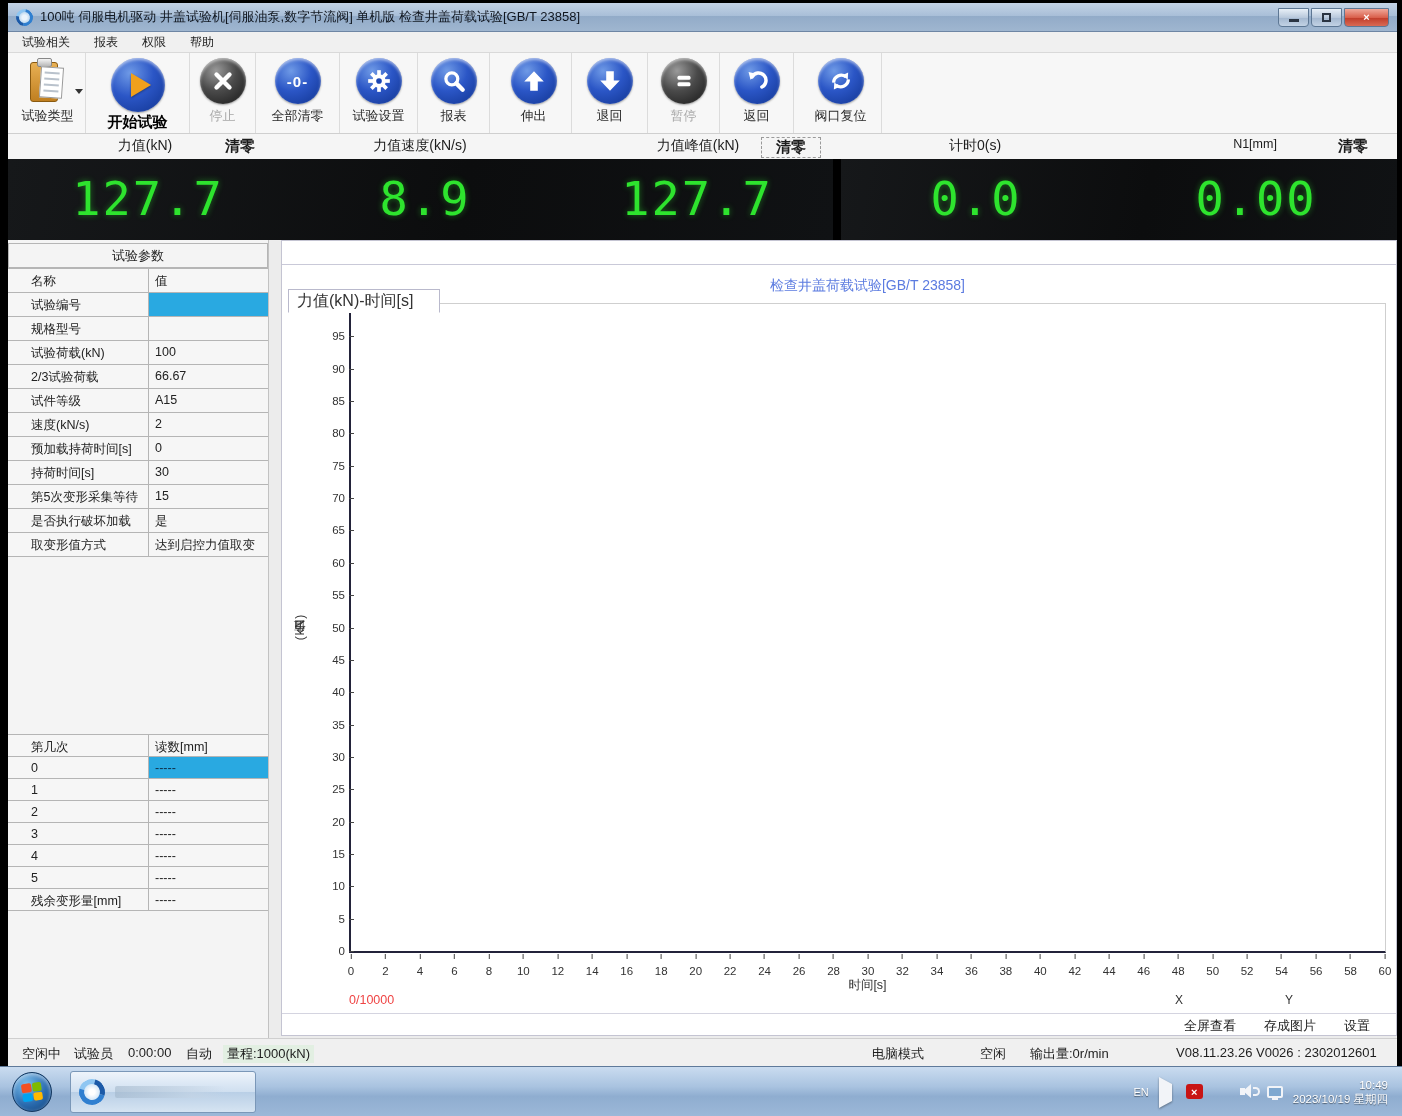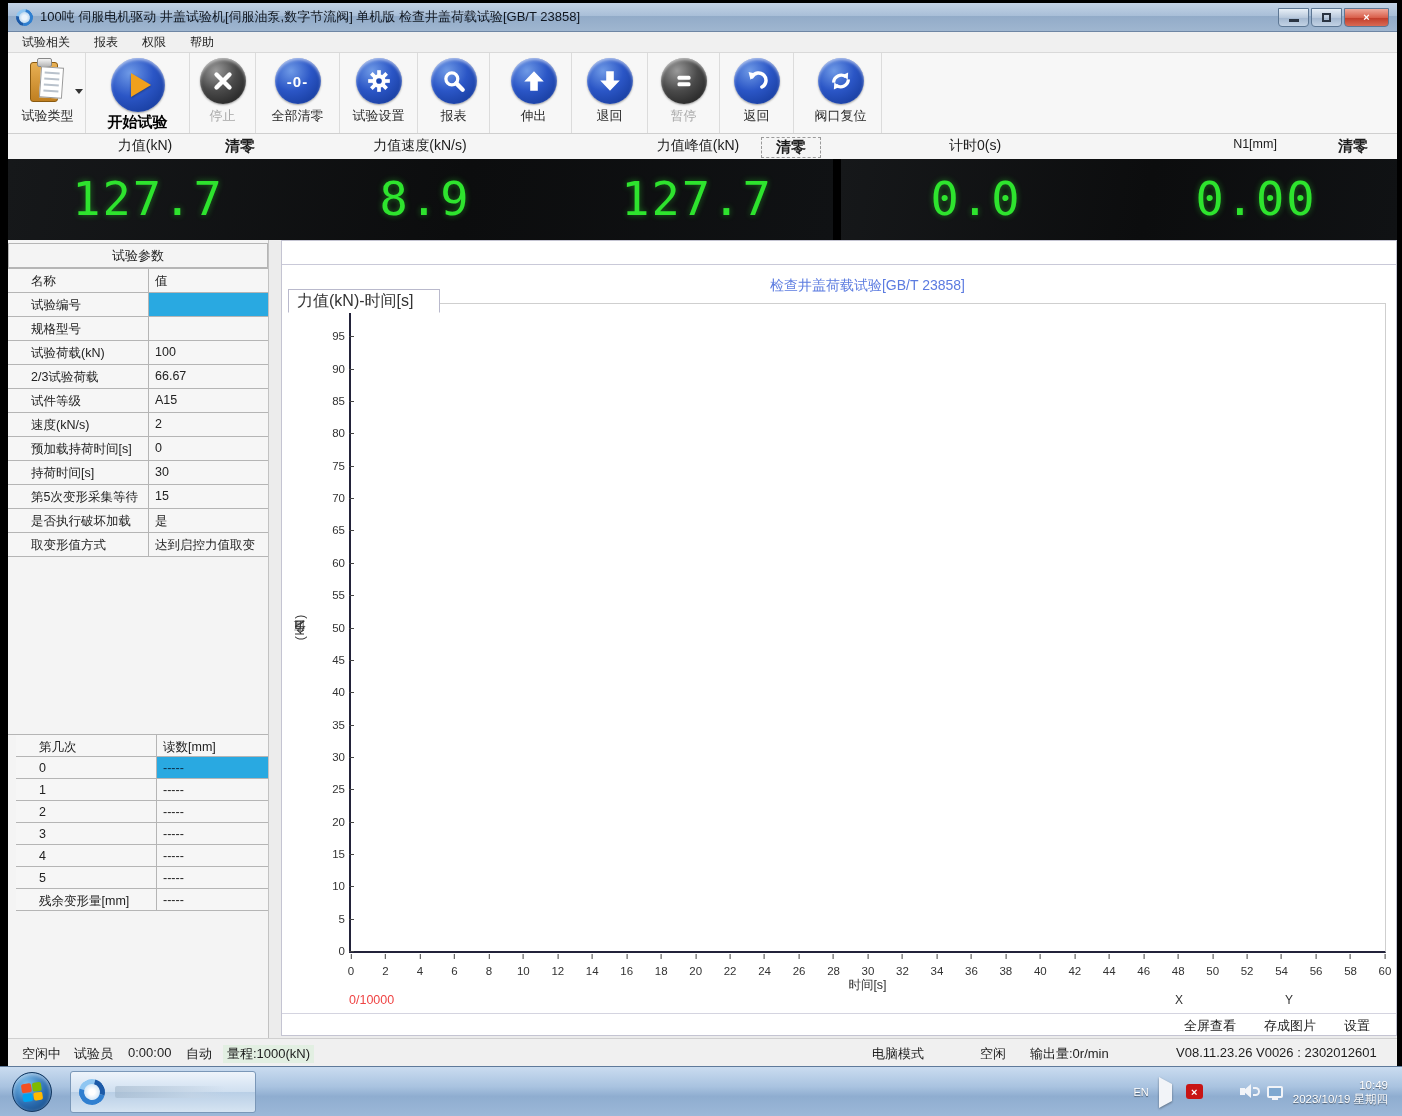--- a/index.html
+++ b/index.html
@@ -66,21 +66,21 @@
     text-shadow:0 0 6px rgba(46,228,46,.45); }
 
   
   .main { left:8px; top:240px; width:1389px; height:798px; background:#ececec; }
 
   .left-panel { position:absolute; left:0; top:0; width:261px; height:798px; background:#f4f4f4; border-right:1px solid #c2c2c2; }
   .panel-title { position:absolute; left:0; top:3px; width:260px; height:25px; border:1px solid #b5b5b5;
     display:flex; align-items:center; justify-content:center; font-size:13px; color:#222; background:#f4f4f4; }
   .ptable { position:absolute; left:0; width:260px; border-top:1px solid #b5b5b5; }
   .params-table { top:28px; }
-  .readings-table { top:494px;padding-left:8px; }
+  .readings-table { top:494px; }
   .trow { display:flex; border-bottom:1px solid #b5b5b5; background:#f6f6f6; }
   .params-table .trow { height:24px; }
   .readings-table .trow { height:22px; }
   .tcell { font-size:12.5px; color:#222; padding:4px 0 0 6px; overflow:hidden; white-space:nowrap; }
   .tcell.lab { width:124px; border-right:1px solid #b5b5b5;margin-left:17px; }
   .tcell.val { flex:1; }
   .tcell.sel { background:#29a9e1; color:#0d2d46; }
 
   
   .chart-panel { position:absolute; left:273px; top:0; width:1116px; height:796px; background:#fff; border:1px solid #c4c4d2; }

